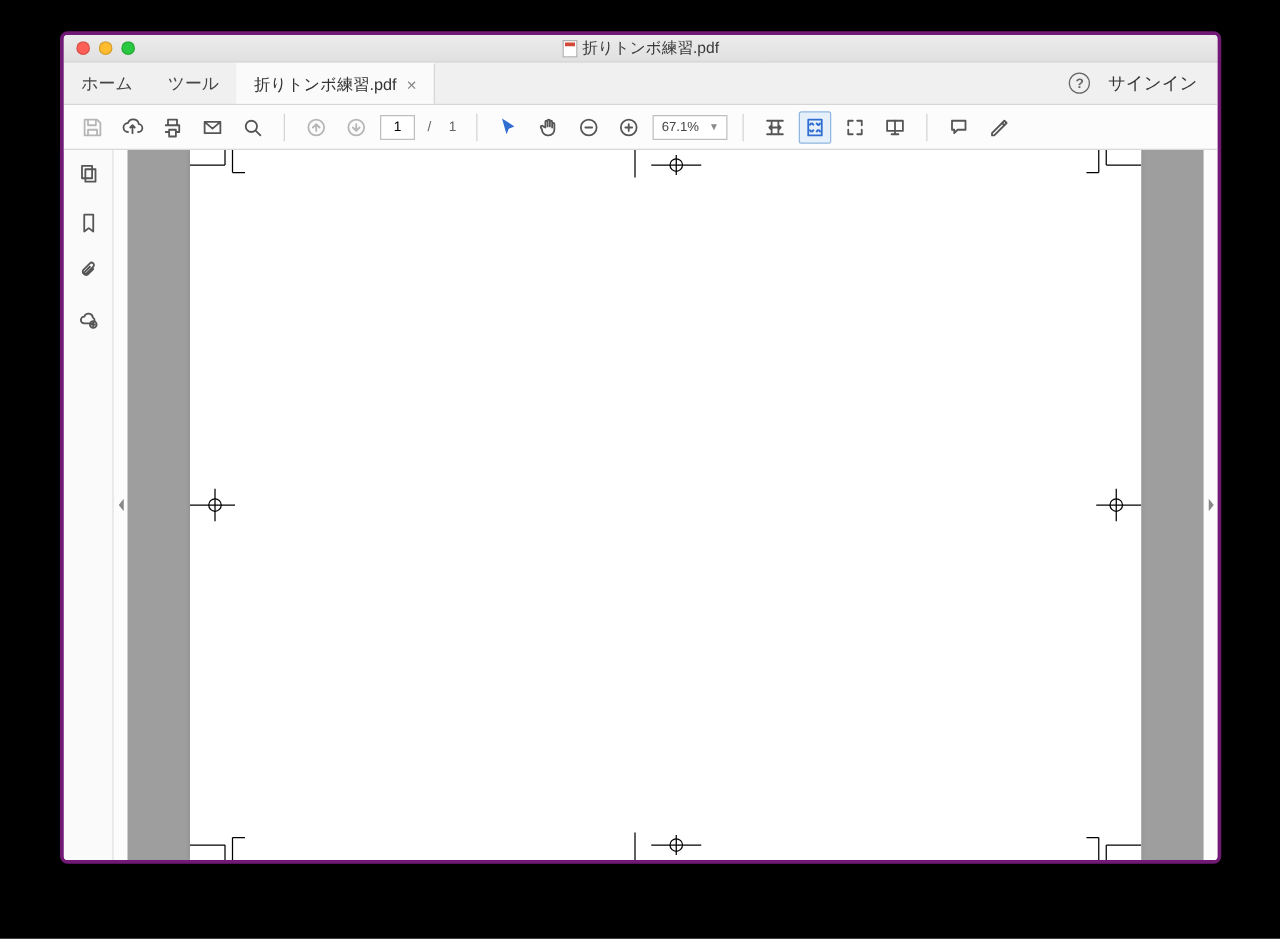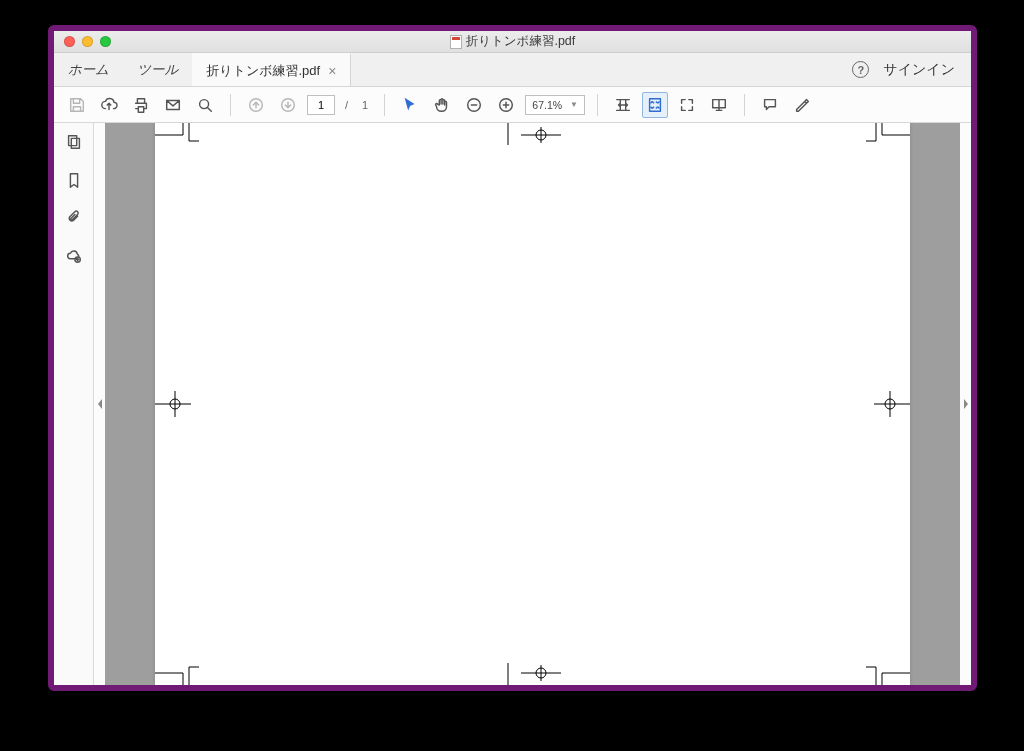--- a/index.html
+++ b/index.html
@@ -1,37 +1,37 @@
 <!DOCTYPE html>
 <html><head>
 <meta charset="utf-8">
 <style>
   * { box-sizing: border-box; margin: 0; padding: 0; font-family: "Hiragino Sans", "Helvetica Neue", Arial, sans-serif; }
   body { background: #000; width: 1024px; height: 751px; overflow: hidden; position: relative; }
   .window {
     position: absolute; top: 25px; left: 48px; width: 929px; height: 666px;
-    background: #f7f7f7; border: 6px solid #701a75; border-radius: 6px;
+    background: #f7f7f7; border: 3px solid #701a75; border-radius: 6px;
     box-shadow: 0 10px 40px rgba(0,0,0,0.5);
     display: flex; flex-direction: column; overflow: hidden;
   }
   
   .titlebar {
     height: 22px; background: linear-gradient(#ececec,#e0e0e0);
     border-bottom: 1px solid #cfcfcf; display: flex; align-items: center;
     position: relative; font-size: 12px;
   }
   .tl-buttons { display:flex; gap:7px; padding-left:10px; }
   .tl-btn { width:11px; height:11px; border-radius:50%; border:0.5px solid rgba(0,0,0,0.15);}
   .tl-red{background:#ff5f57;} .tl-yel{background:#febc2e;} .tl-grn{background:#28c840;}
   .tl-title { position:absolute; left:0; right:0; text-align:center; font-size:12.5px; color:#3a3a3a; display:flex; justify-content:center; align-items:center; gap:4px;}
   .pdf-doc-icon { width:12px; height:14px; background:#fff; border:1px solid #b0b0b0; position:relative; display:inline-block;}
   .pdf-doc-icon::after{ content:""; position:absolute; left:1px; right:1px; top:1px; height:3px; background:#d34836;}
   
   .tabrow { height:34px; background:#f0f0f0; border-bottom:1px solid #d6d6d6; display:flex; align-items:stretch; }
-  .tab-home,.tab-tool { padding:0 14px; display:flex; align-items:center; font-size:13.5px; color:#444; font-weight:500;font-style:italic;}
+  .tab-home,.tab-tool { padding:0 14px; display:flex; align-items:center; font-size:13.5px; color:#444; font-weight:500;}
   .tab-doc { display:flex; align-items:center; padding:0 14px; background:#fafafa; border-right:1px solid #d6d6d6; border-top:2px solid rgba(0,0,0,0); font-size:13px; color:#333; gap:8px;}
   .tab-close { font-size:14px; color:#888; line-height:1;}
   .tabrow .spacer { flex:1; }
   .tab-right { display:flex; align-items:center; padding:0 16px; gap:14px; font-size:14px; color:#333; font-weight:500;}
   .help-icon { width:17px; height:17px; border:1.6px solid #666; border-radius:50%; display:flex; align-items:center; justify-content:center; color:#666; font-size:11px; font-weight:700;}
   
   .toolbar { height:36px; background:#fcfcfc; border-bottom:1px solid #d8d8d8; display:flex; align-items:center; padding:0 10px; gap:6px;}
   .tbtn { width:26px; height:26px; display:flex; align-items:center; justify-content:center; }
   .tbtn svg { width:18px; height:18px; }
   .vsep { width:1px; height:22px; background:#d4d4d4; margin:0 6px;}

